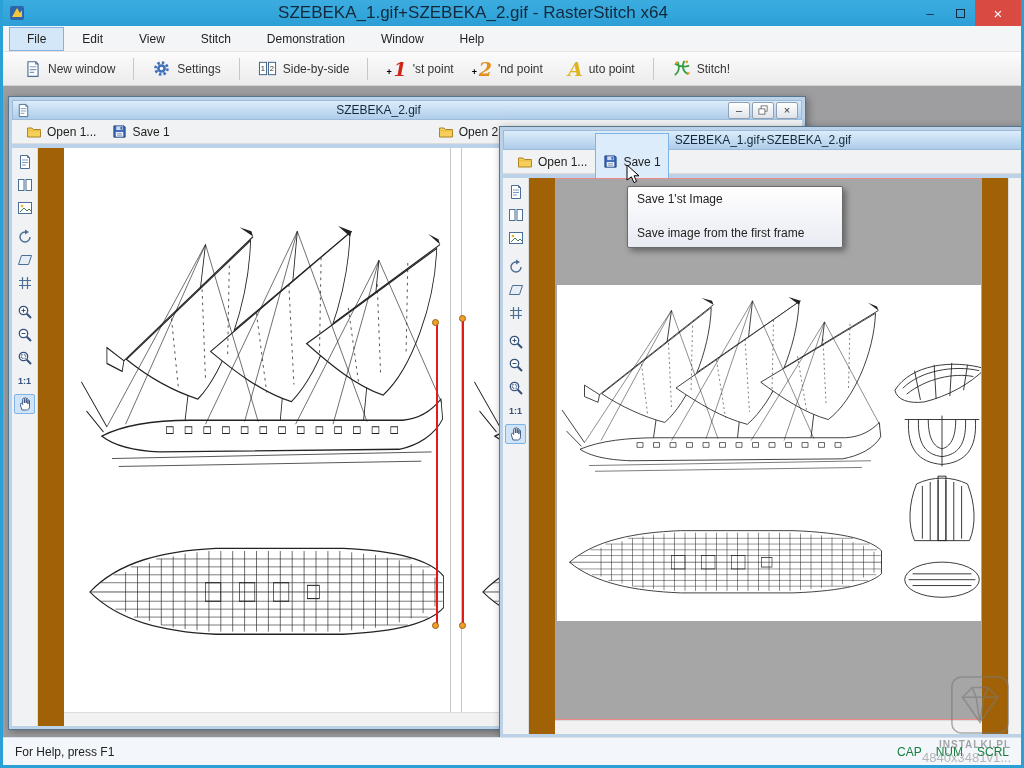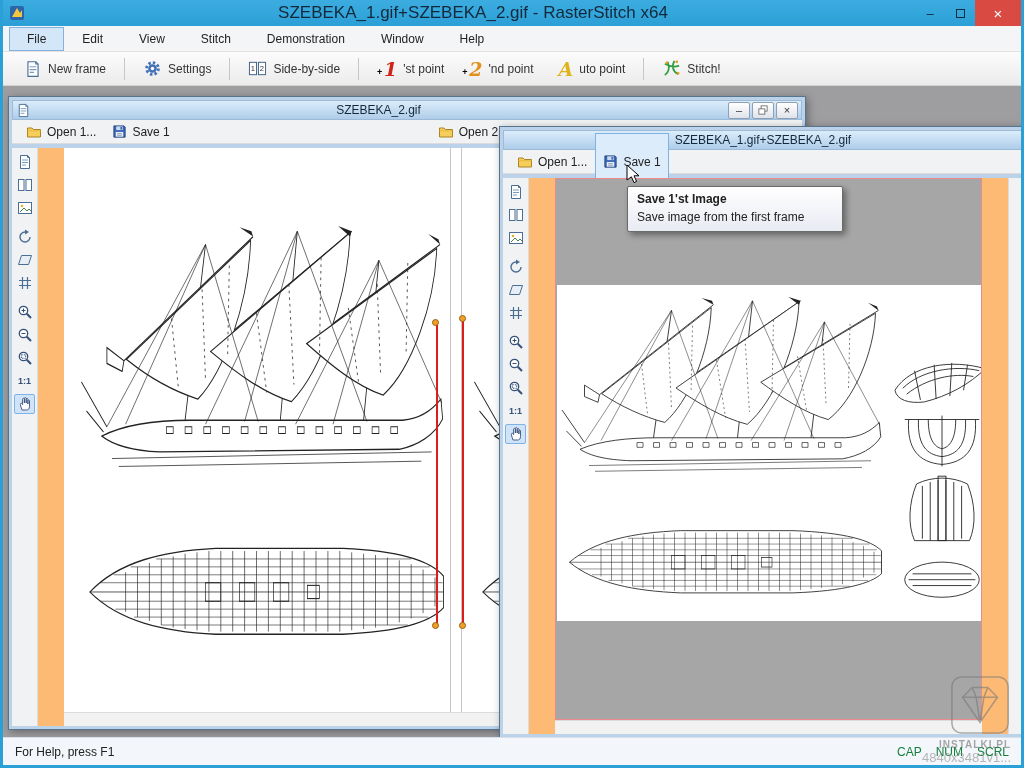--- a/index.html
+++ b/index.html
@@ -33,21 +33,21 @@
 
   
   .child { position:absolute; background:#bcd2e8; border:1px solid #56768f; padding:3px; box-shadow:2px 2px 8px rgba(0,0,0,.35); }
   .child-titlebar { height:20px; background:linear-gradient(var(--child-titlebar-top,#dcedfb), var(--child-titlebar-bottom,#aecde9)); border:1px solid #9dbbd8; display:flex; align-items:center; padding:0 3px; }
   .child-title { flex:1; text-align:center; color:#15293a; }
   .ccap { width:22px; height:17px; margin-left:2px; background:linear-gradient(#ffffff,#dfe3e9); border:1px solid #8fa0b4; border-radius:2px; display:flex; align-items:center; justify-content:center; font-size:11px; color:#333; line-height:1; }
   .child-toolbar { height:24px; background:#f1f2f3; border-bottom:1px solid #dcdcdc; display:flex; align-items:center; padding-left:6px; }
   .ct-btn { display:flex; align-items:center; gap:5px; padding:20px 7px; border:1px solid transparent; white-space:nowrap; }
   .ct-btn.hover { background:#ddecfb; border-color:var(--selection-border,#7fb2e5); }
   .ct-spacer { width:252px; }
-  .child-body { position:absolute; left:3px; right:3px; top:51px; bottom:3px; display:flex; background:#fdba74;gap:26px; }
+  .child-body { position:absolute; left:3px; right:3px; top:51px; bottom:3px; display:flex; background:#a16207;gap:26px; }
   .icon-col { width:26px; background:#f1f2f3; border-right:1px solid #dcdcdc; display:flex; flex-direction:column; align-items:center; padding-top:4px; gap:3px; flex:none; }
   .icon-btn { width:21px; height:20px; display:flex; align-items:center; justify-content:center; border:1px solid transparent; border-radius:2px; flex:none; }
   .icon-btn.active { background:#cfe4f8; border-color:var(--selection-border,#7fb2e5); }
   .icon-btn.gap { margin-top:6px; }
   .zoom11 { font-size:9px; font-weight:bold; color:#33517a; }
   .col-rest { flex:1; display:flex; flex-direction:column; min-width:0; }
   .canvas { flex:1; position:relative; overflow:hidden; background:#fff; }
   .canvas-front { background:#a6a6a6; border:1px solid var(--canvas-border,#ef8a8a); }
   .hscroll { height:14px; background:#f2f2f2; border-top:1px solid #dcdcdc; flex:none; }
   .vscroll { width:15px; background:#f2f2f2; border-left:1px solid #dcdcdc; flex:none; }
@@ -58,21 +58,21 @@
   .ship-back2 { position:absolute; left:8px; top:78px; width:374px; height:436px; }
   .red-line { position:absolute; width:2px; background:var(--stitch-line,#e01b1b); }
   .marker { position:absolute; width:7px; height:7px; border-radius:50%; background:var(--marker,#f0a028); border:1px solid #9a5f10; }
 
   .stitched { position:absolute; left:1px; top:106px; width:440px; height:336px; background:#fff; }
   .ship-front { position:absolute; left:2px; top:12px; width:330px; height:316px; }
   .details-front { position:absolute; left:334px; top:72px; width:102px; height:252px; }
 
   
   .tooltip { position:absolute; left:624px; top:100px; width:216px; z-index:50; background:linear-gradient(#ffffff,#e9ebf3); border:1px solid #6a6a6a; border-radius:2px; padding:5px 9px 7px; box-shadow:3px 3px 6px rgba(0,0,0,.4); }
-  .tooltip .tt-title { font-weight:bold; margin-bottom:4px; }
+  .tooltip .tt-title { font-weight:normal; margin-bottom:20px; }
   .cursor { position:absolute; left:623px; top:78px; z-index:60; }
 
   
   .statusbar { position:absolute; left:0; right:0; bottom:0; height:28px; background:#f3f6fa; border-top:1px solid #d7e0ea; display:flex; align-items:center; padding:0 12px; }
   .status-help { flex:1; }
   .indicator { color:#15803d; margin-left:14px; }
 
   
   .watermark { position:absolute; right:10px; bottom:0; z-index:70; opacity:.6; text-align:right; color:#6e6e6e; pointer-events:none; }
   .watermark .wm-title { font-size:10px; font-weight:bold; letter-spacing:1px; }
@@ -250,21 +250,21 @@
     <span class="menu-item">Demonstration</span>
     <span class="menu-item">Window</span>
     <span class="menu-item">Help</span>
   </div>
 
   <div class="toolbar">
     <div class="tb-btn">
       <svg class="ic" width="18" height="18">
           <use href="#i-doc"></use>
         </svg>
-      <span>New frame</span>
+      <span>New window</span>
     </div>
     <div class="tb-sep"></div>
     <div class="tb-btn">
       <svg class="ic" width="19" height="19">
           <use href="#i-gear"></use>
         </svg>
       <span>Settings</span>
     </div>
     <div class="tb-sep"></div>
     <div class="tb-btn">

